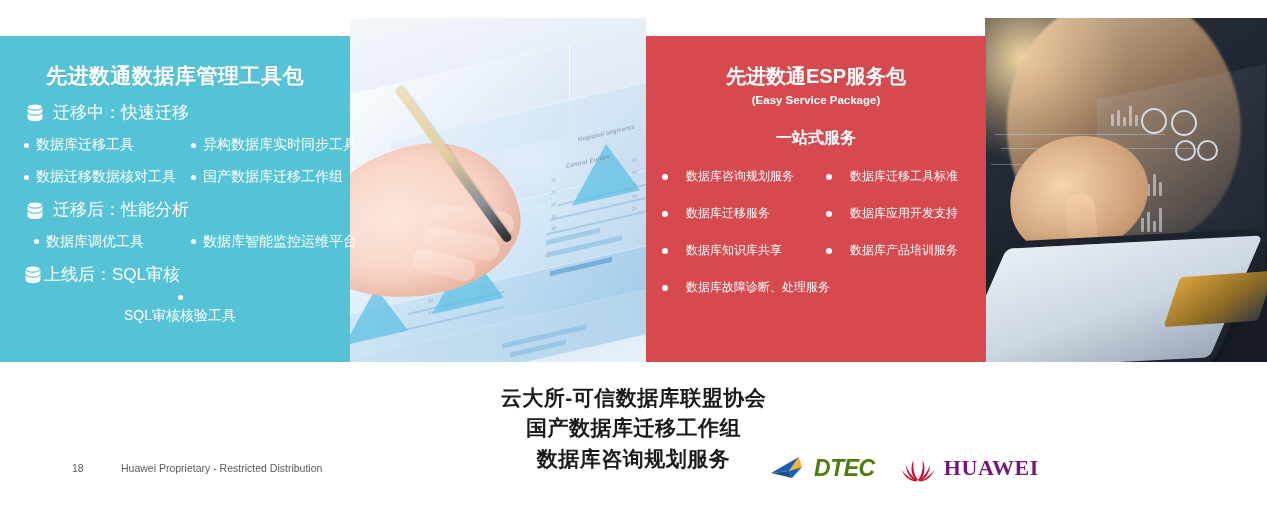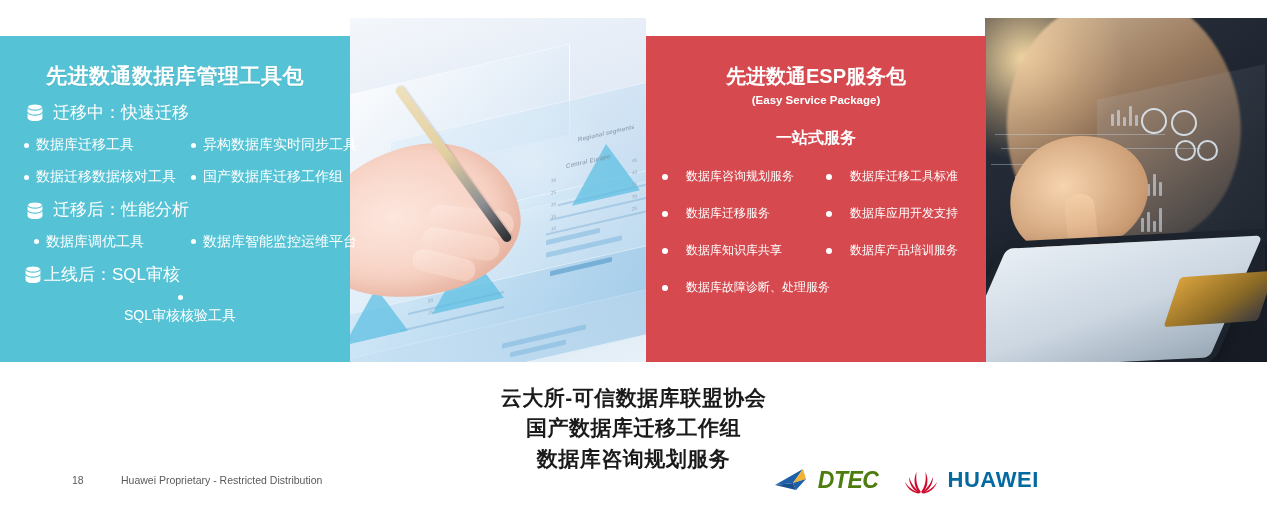--- a/index.html
+++ b/index.html
@@ -177,39 +177,39 @@
   .red-bullets li:nth-child(even) { padding-left: 10px; }
   .red-bullets .dot { width: 6px; height: 6px; }
 
   
   .bottom-title {
     position: absolute; left: 0; top: 383px; width: 1267px; text-align: center;
     color: #1a1a1a; font-weight: bold; font-size: 21px; line-height: 1.45;
     letter-spacing: .5px;
   }
   .footer {
-    position: absolute; left: 0; bottom: 0; width: 1107px; height: 46px; text-align: right;
+    position: absolute; left: 0; bottom: 12px; width: 1107px; height: 46px; text-align: right;
   }
   .pg-num {
     position: absolute; left: 72px; top: 10px; font-size: 10.5px; color: #5a5a5a;
   }
   .proprietary {
     position: absolute; left: 121px; top: 10px; font-size: 10.5px; color: #5a5a5a;
   }
   .logos {
     position: absolute; right: 68px; top: 2px; display: flex; align-items: center; gap: 26px;
   }
   .dtec-logo { display: flex; align-items: center; gap: 1px; }
   .dtec-word {
     font-size: 23px; font-weight: bold; font-style: italic; color: #4d7c0f;
     letter-spacing: -.5px; line-height: 1;
   }
   .huawei-logo { display: flex; align-items: center; gap: 9px; }
   .huawei-word {
-    font-size: 22px; font-weight: bold; color: #0369a1; letter-spacing: .6px; line-height: 1;
+    font-size: 22px; font-weight: bold; color: #701a75; letter-spacing: .6px; line-height: 1; font-family: Liberation Serif, serif;
   }
 </style>
 </head>
 <body>
 
 <div class="slide">
 
   <div class="banner">
 
     <div class="photo-mid">

